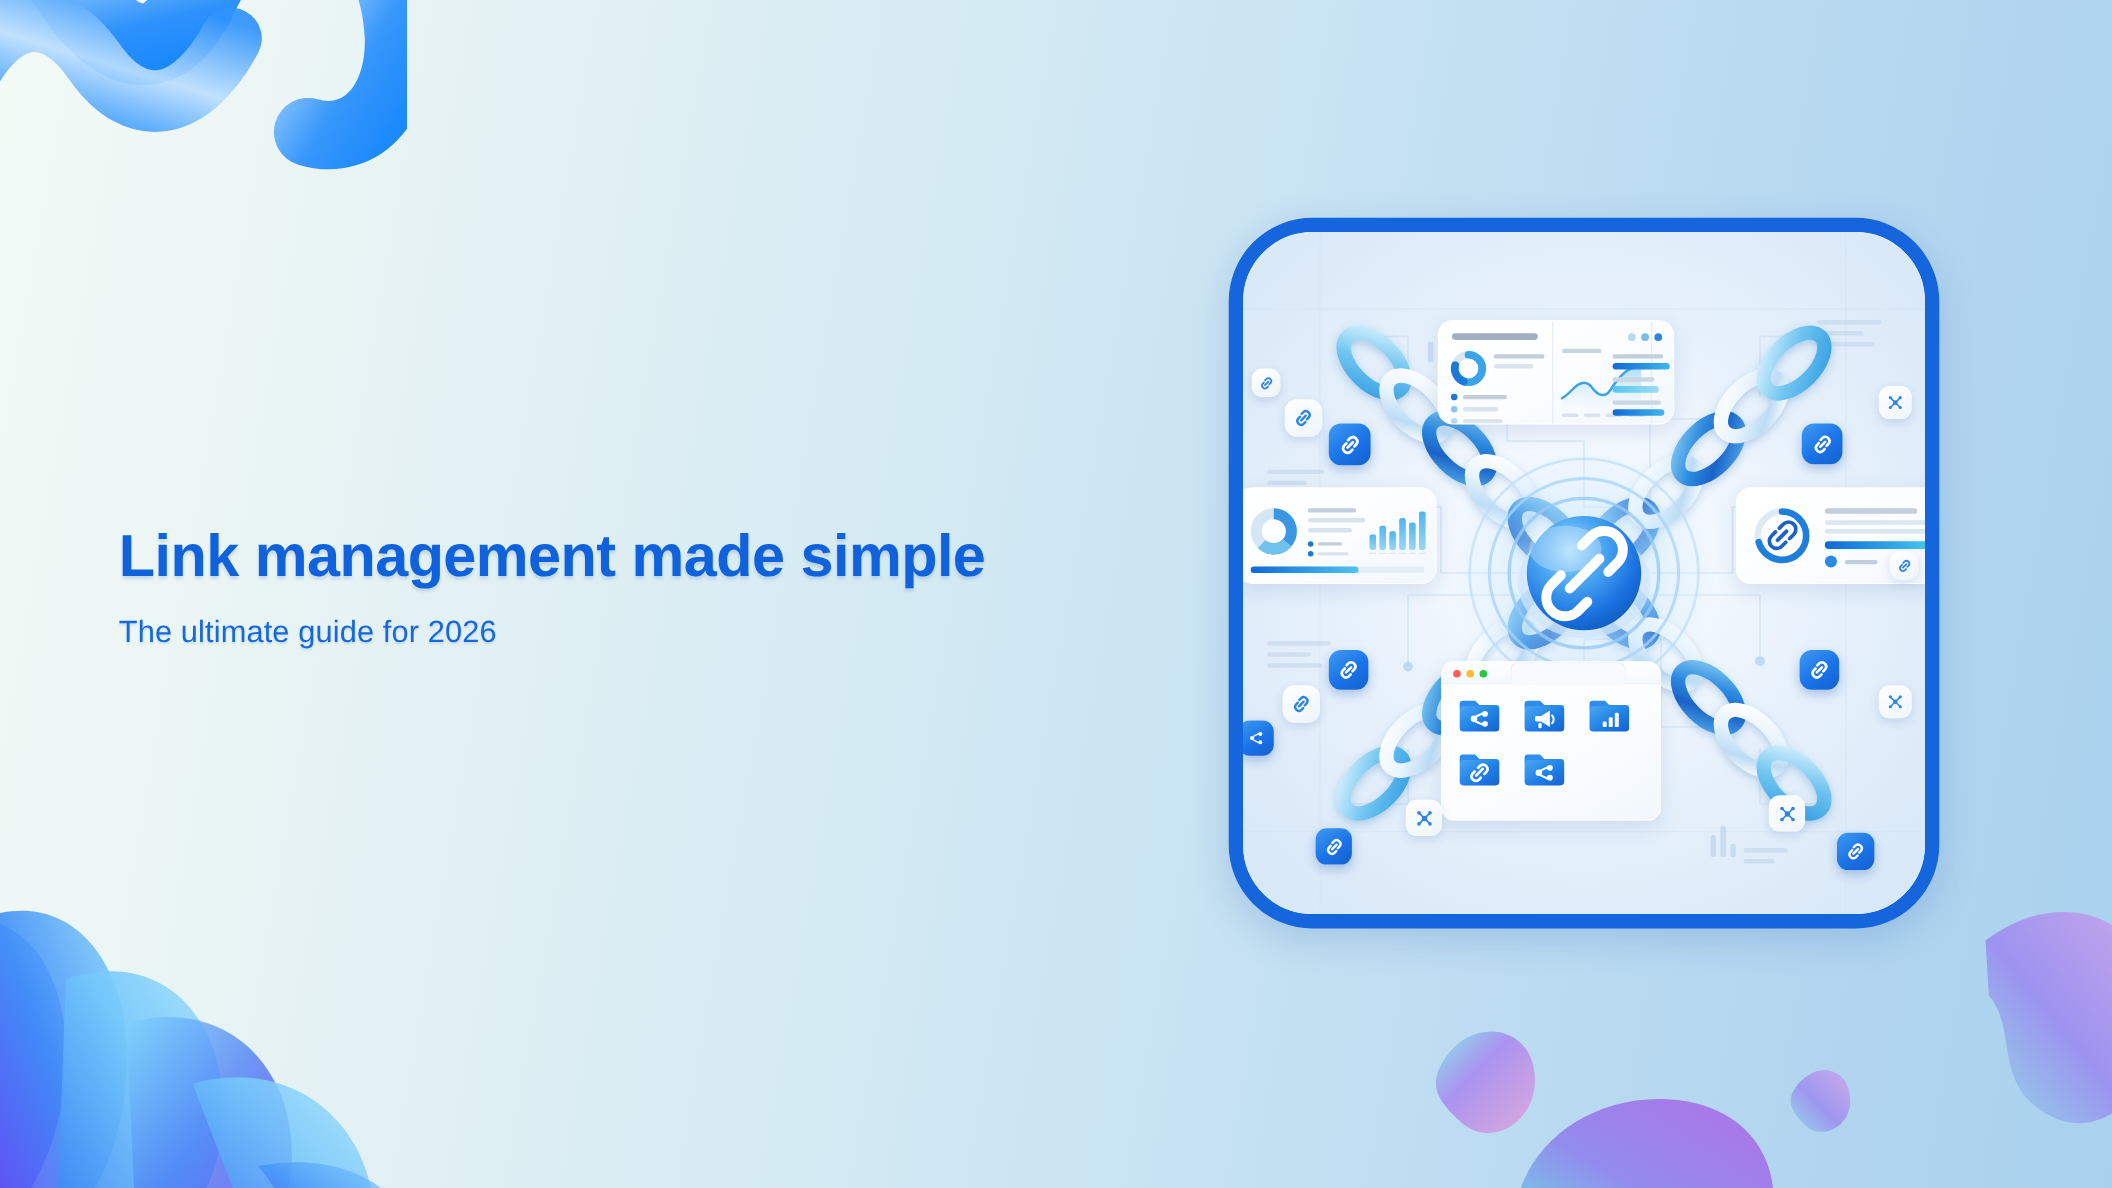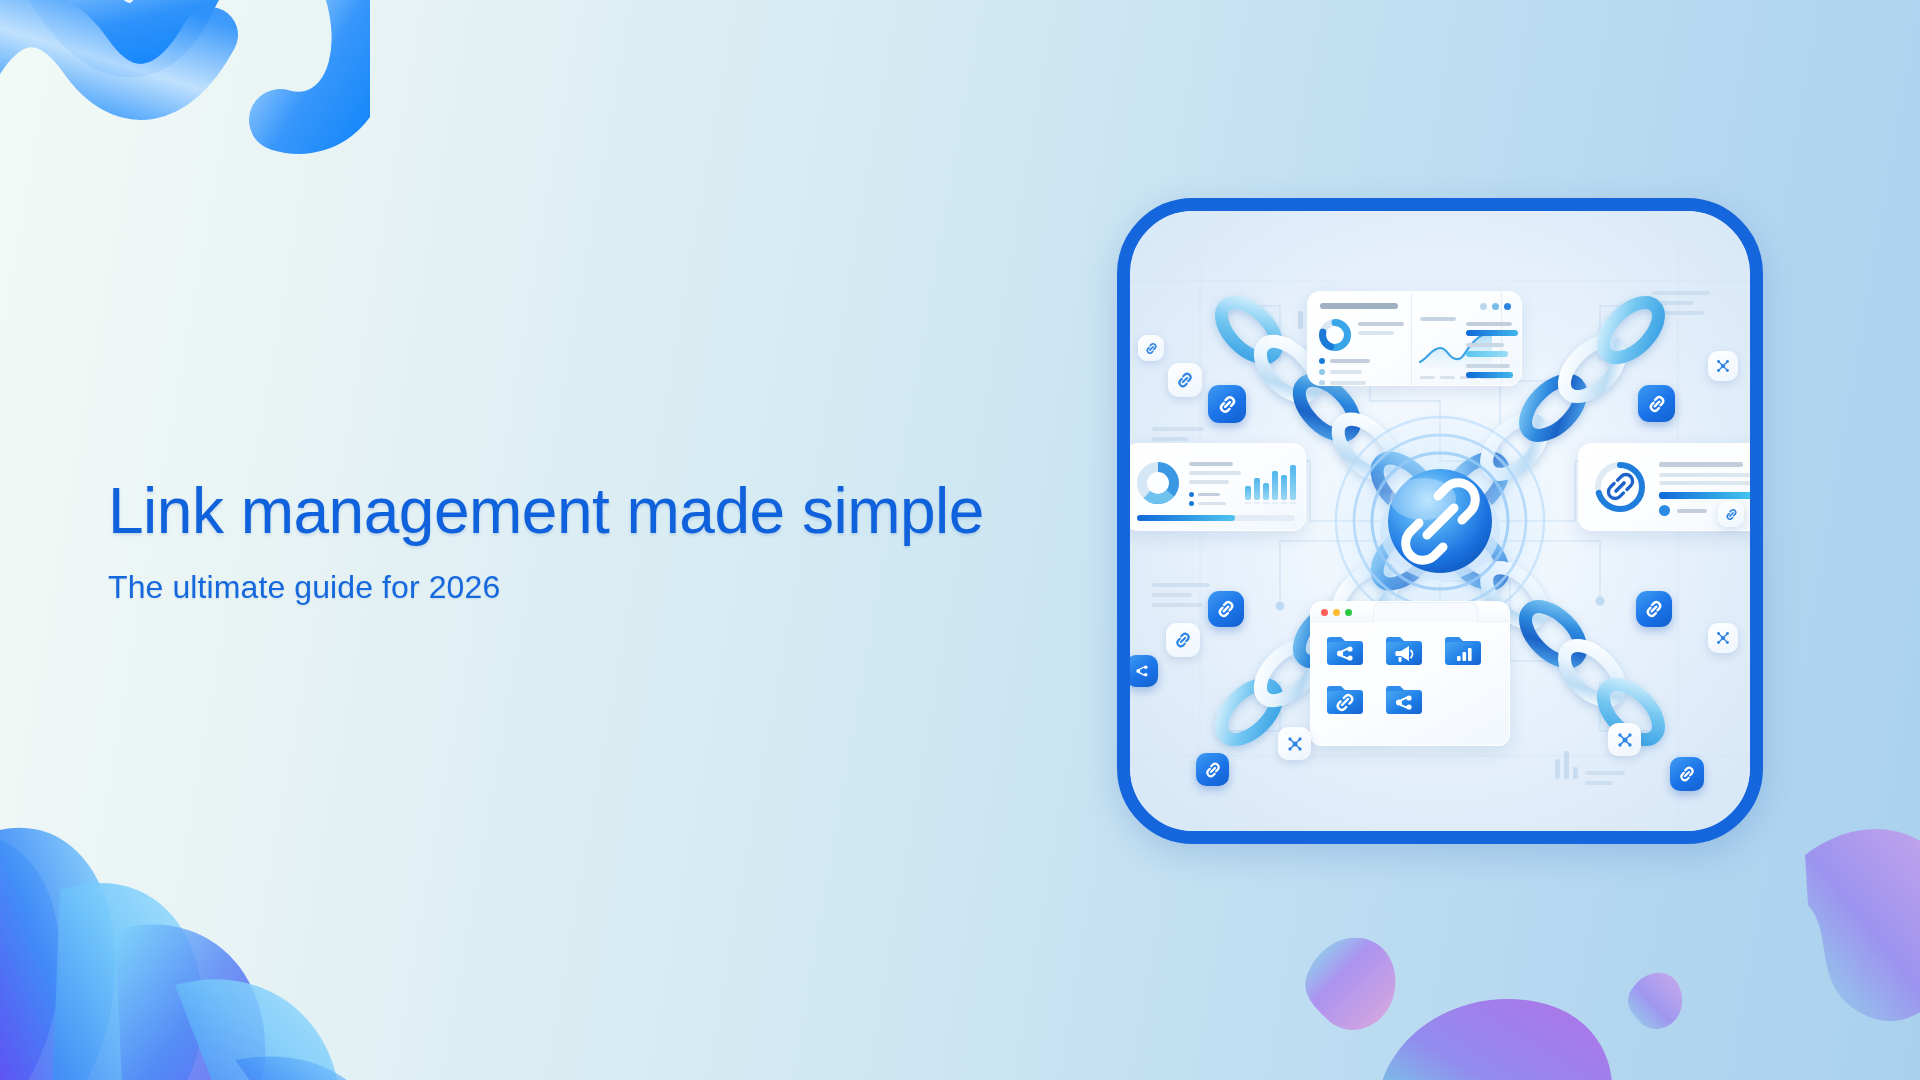--- a/index.html
+++ b/index.html
@@ -22,26 +22,26 @@
   .bloom{position:absolute;left:-60px;bottom:-70px;width:440px;height:340px;}
 
   
   .blobs{position:absolute;right:-40px;bottom:-60px;width:700px;height:330px;}
 
   
   .hero{
     position:absolute; left:108px; top:478px; width:900px;
   }
   .hero-title{
-    font-size:64px; font-weight:normal; letter-spacing:-0.5px;
+    font-size:54px; font-weight:bold; letter-spacing:-0.5px;
     color:#0f62dc; line-height:1.05; white-space:nowrap;
     text-shadow:0 2px 3px rgba(12,70,170,.16);
   }
   .hero-sub{
-    margin-top:24px; font-size:32px; font-weight:400;
+    margin-top:24px; font-size:28px; font-weight:400;
     color:#1668dd; letter-spacing:.1px;
     text-shadow:0 1px 2px rgba(12,70,170,.13);
   }
 
   
   .illu-frame{
     position:absolute; left:1117px; top:198px; width:646px; height:646px;
     border:13px solid #1566dc; border-radius:76px;
     background:#e9f2fb; overflow:hidden;
     box-shadow:0 10px 34px rgba(22,80,170,.18);

